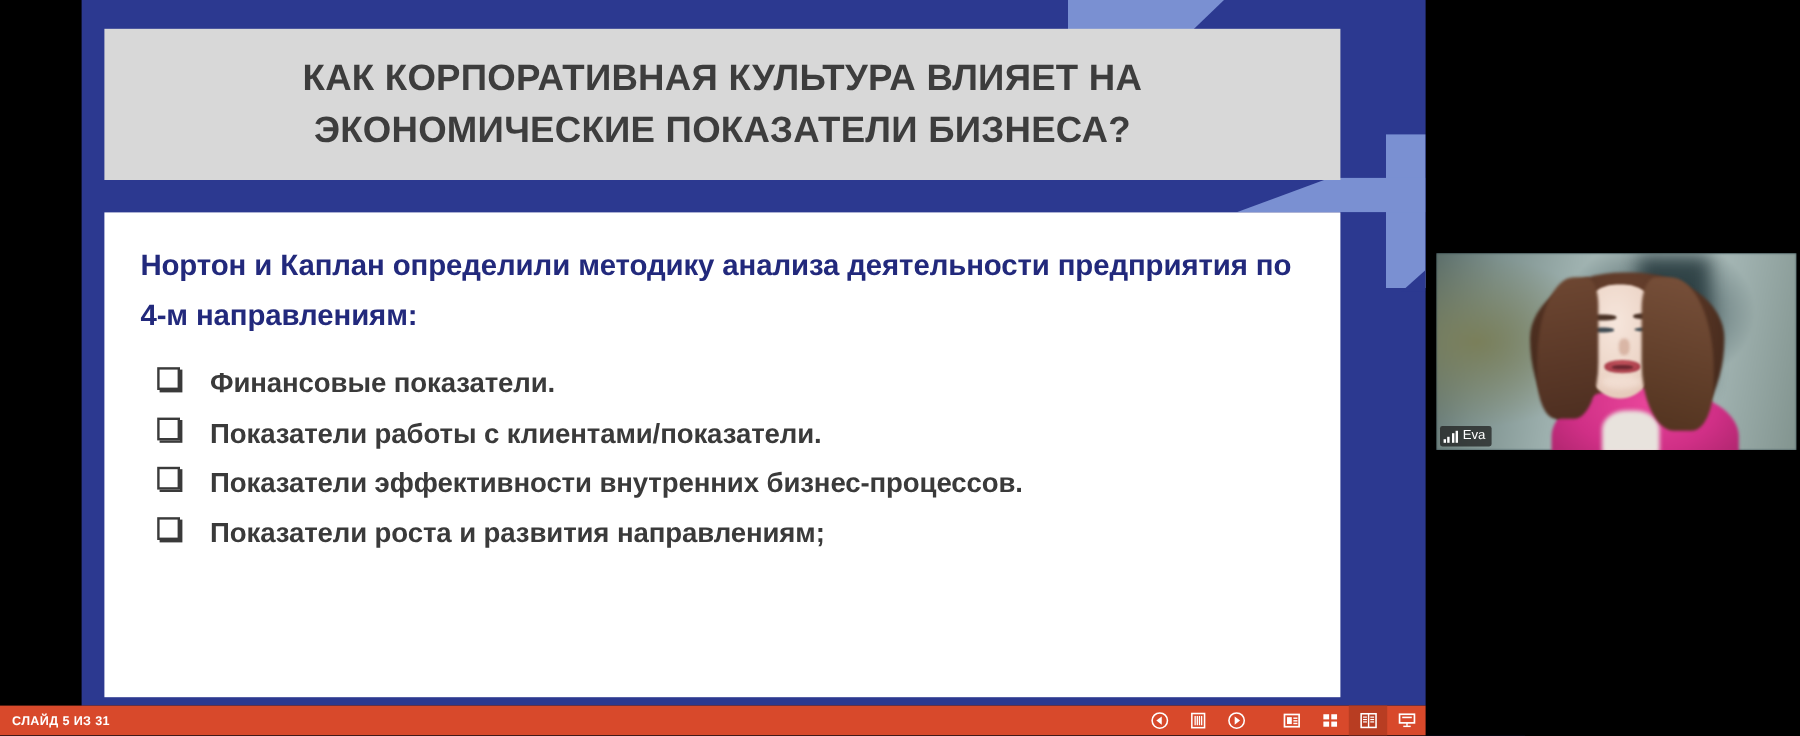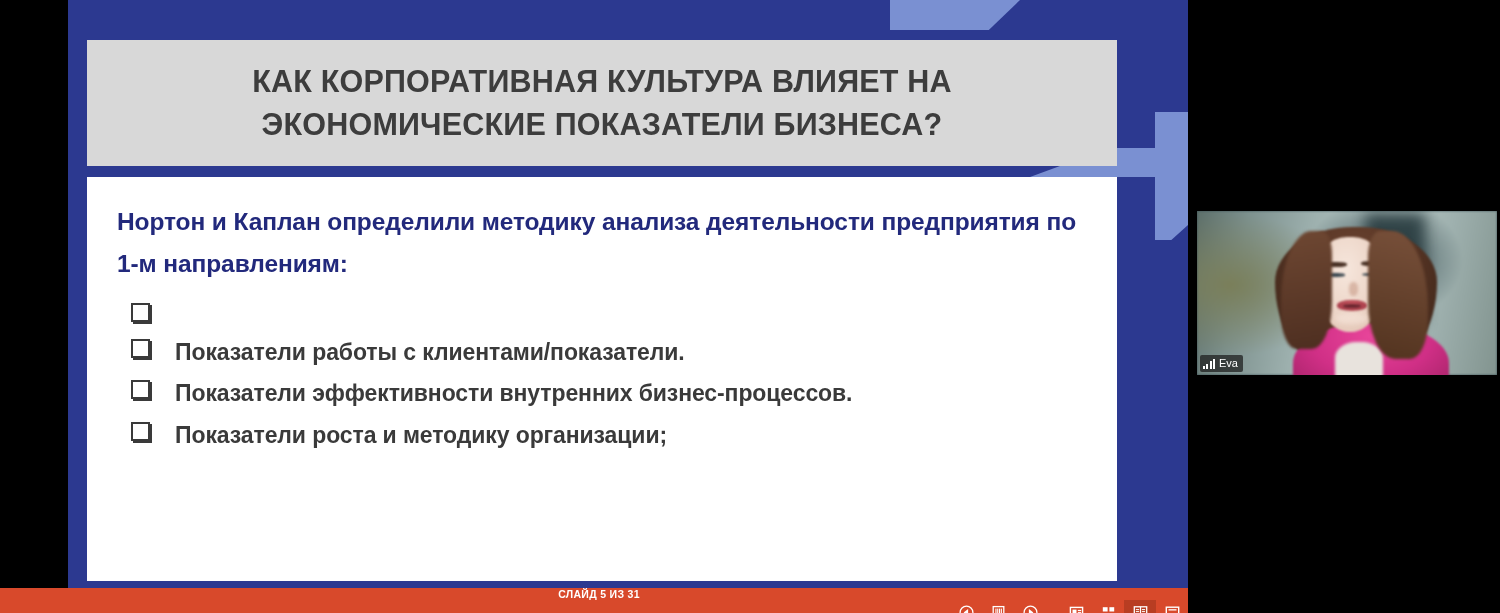--- a/index.html
+++ b/index.html
@@ -68,21 +68,21 @@
     width: 20px;
     height: 18px;
     background: #2c3990;
     clip-path: polygon(0 100%, 100% 0, 100% 100%);
   }
 
   
   #title-box {
     position: absolute;
     left: 19px;
-    top: 40px;
+    top: 24px;
     width: 1030px;
     height: 126px;
     background: #d8d8d8;
     display: flex;
     align-items: center;
     justify-content: center;
     padding: 20px 24px;
   }
   #title-text {
     font-size: 30.5px;
@@ -140,21 +140,20 @@
   
   #status-bar {
     position: absolute;
     left: 0;
     bottom: 0;
     width: 1188px;
     height: 25px;
     background: #d8492b;
     display: flex;
     align-items: center;
-    flex-direction: column;
   }
   #slide-counter {
     font-size: 10.5px;
     font-weight: bold;
     color: #ffffff;
     padding-left: 10px;
     letter-spacing: 0.3px;
     white-space: nowrap;
   }
   #toolbar {
@@ -367,37 +366,38 @@
     <div class="deco-top-band"></div>
     <div class="deco-right-strip"></div>
     <div class="deco-wedge"></div>
     <div class="deco-notch"></div>
 
     <div id="title-box">
       <div id="title-text">КАК КОРПОРАТИВНАЯ КУЛЬТУРА ВЛИЯЕТ НА ЭКОНОМИЧЕСКИЕ ПОКАЗАТЕЛИ БИЗНЕСА?</div>
     </div>
 
     <div id="content-box">
-      <div id="intro-text">Нортон и Каплан определили методику анализа деятельности предприятия по 1-м направлениям:</div>
+      <div id="intro-text">Нортон и Каплан определили методику анализа деятельности предприятия по 4-м направлениям:</div>
 
       <ul id="bullet-list">
         <li>
           <span class="bullet-marker"></span>
+          <span>Финансовые показатели.</span>
         </li>
         <li>
           <span class="bullet-marker"></span>
           <span>Показатели работы с клиентами/показатели.</span>
         </li>
         <li>
           <span class="bullet-marker"></span>
           <span>Показатели эффективности внутренних бизнес-процессов.</span>
         </li>
         <li>
           <span class="bullet-marker"></span>
-          <span>Показатели роста и методику организации;</span>
+          <span>Показатели роста и развития направлениям;</span>
         </li>
       </ul>
     </div>
   </div>
 
   <div id="status-bar">
 
     <div id="slide-counter">СЛАЙД 5 ИЗ 31</div>
 
     <div id="toolbar">

